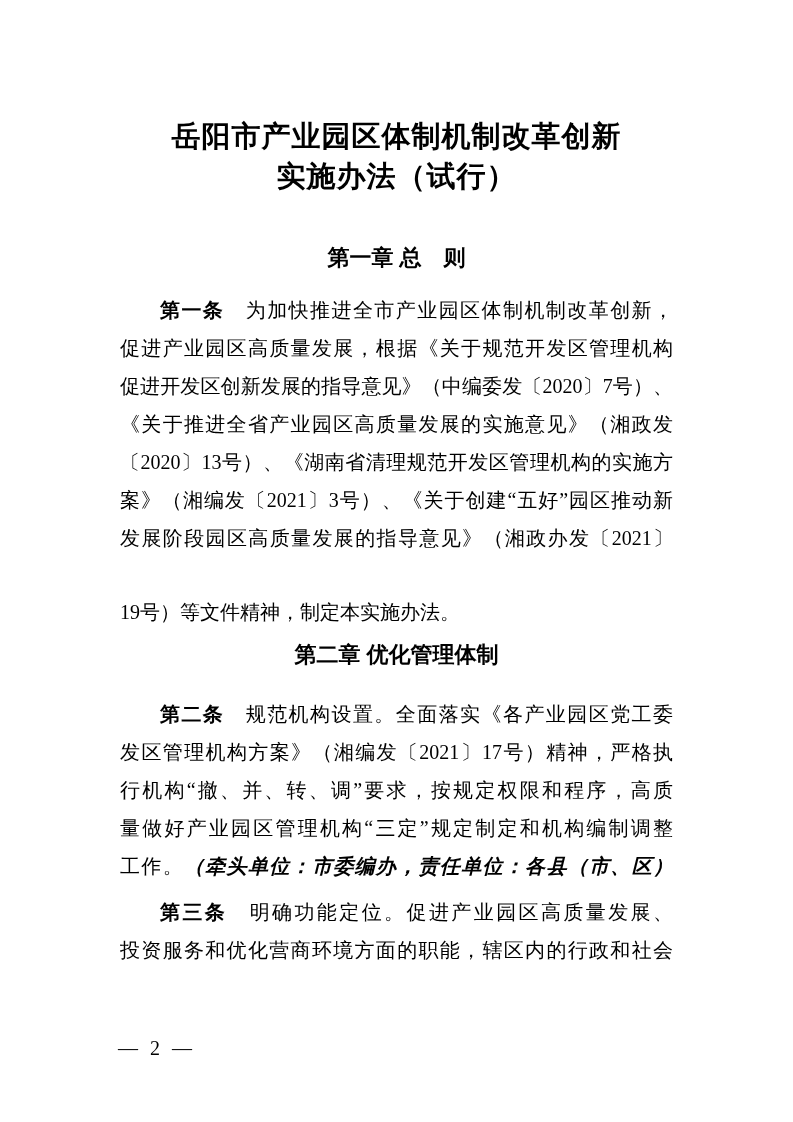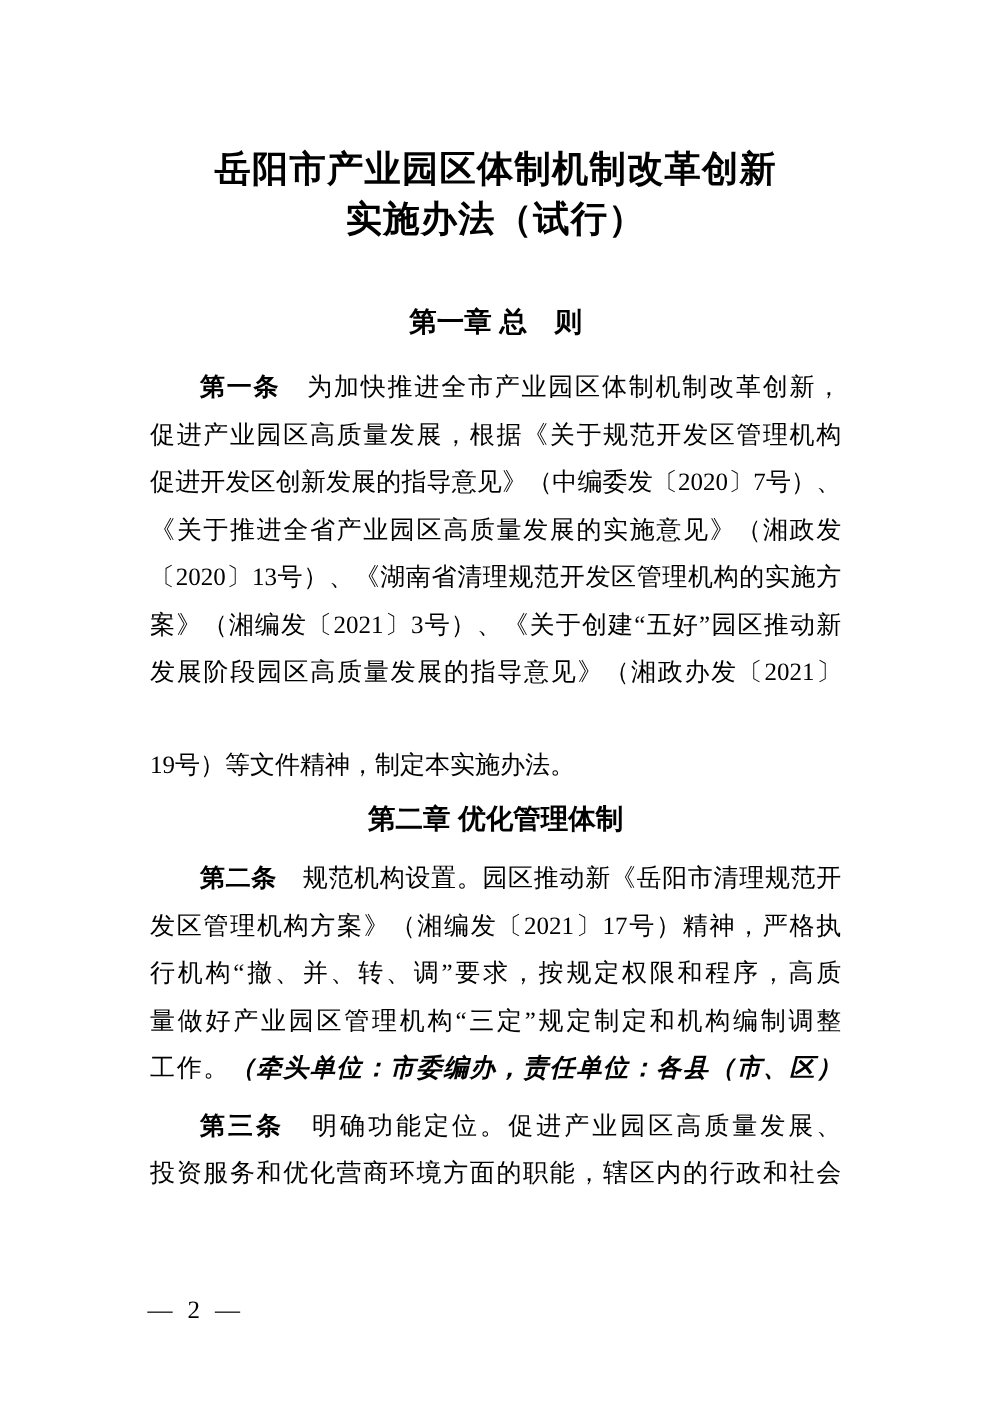--- a/index.html
+++ b/index.html
@@ -35,21 +35,21 @@
     font-family: "Liberation Sans", "DejaVu Sans", sans-serif;
     font-weight: 700;
     font-size: 22px;
     line-height: 32px;
   }
   .chapter.first {
     margin-top: 46px;
   }
   .chapter.later {
     margin-top: 8px;
-    margin-bottom: 13px;
+    margin-bottom: 24px;
   }
   .para {
     font-size: 20px;
     line-height: 38px;
   }
   .para.p1 { margin-top: 17px; }
   .para.p3 { margin-top: 8px; }
   .line {
     text-align: justify;
     text-align-last: justify;
@@ -93,21 +93,21 @@
         <div class="line"><span class="seg normal">促进产业园区高质量发展，根据《关于规范开发区管理机构</span></div>
         <div class="line"><span class="seg normal">促进开发区创新发展的指导意见》（中编委发〔2020〕7号）、</span></div>
         <div class="line"><span class="seg normal">《关于推进全省产业园区高质量发展的实施意见》（湘政发</span></div>
         <div class="line"><span class="seg normal">〔2020〕13号）、《湖南省清理规范开发区管理机构的实施方</span></div>
         <div class="line"><span class="seg normal">案》（湘编发〔2021〕3号）、《关于创建“五好”园区推动新</span></div>
         <div class="line"><span class="seg normal">发展阶段园区高质量发展的指导意见》（湘政办发〔2021〕</span></div>
         <div class="line end"><span class="seg normal">19号）等文件精神，制定本实施办法。</span></div>
       </div>
       <div class="chapter later">第二章 优化管理体制</div>
       <div class="para p2">
-        <div class="line indent"><span class="seg bold">第二条</span><span class="seg normal">　规范机构设置。园区推动新《岳阳市清理规范开</span></div>
+        <div class="line indent"><span class="seg bold">第二条</span><span class="seg normal">　规范机构设置。全面落实《各产业园区党工委</span></div>
         <div class="line"><span class="seg normal">发区管理机构方案》（湘编发〔2021〕17号）精神，严格执</span></div>
         <div class="line"><span class="seg normal">行机构“撤、并、转、调”要求，按规定权限和程序，高质</span></div>
         <div class="line"><span class="seg normal">量做好产业园区管理机构“三定”规定制定和机构编制调整</span></div>
         <div class="line"><span class="seg normal">工作。</span><span class="seg kaiti-bold">（牵头单位：市委编办，责任单位：各县（市、区）</span></div>
       </div>
       <div class="para p3">
         <div class="line indent"><span class="seg bold">第三条</span><span class="seg normal">　明确功能定位。促进产业园区高质量发展、</span></div>
         <div class="line"><span class="seg normal">投资服务和优化营商环境方面的职能，辖区内的行政和社会</span></div>
       </div>
     </div>

